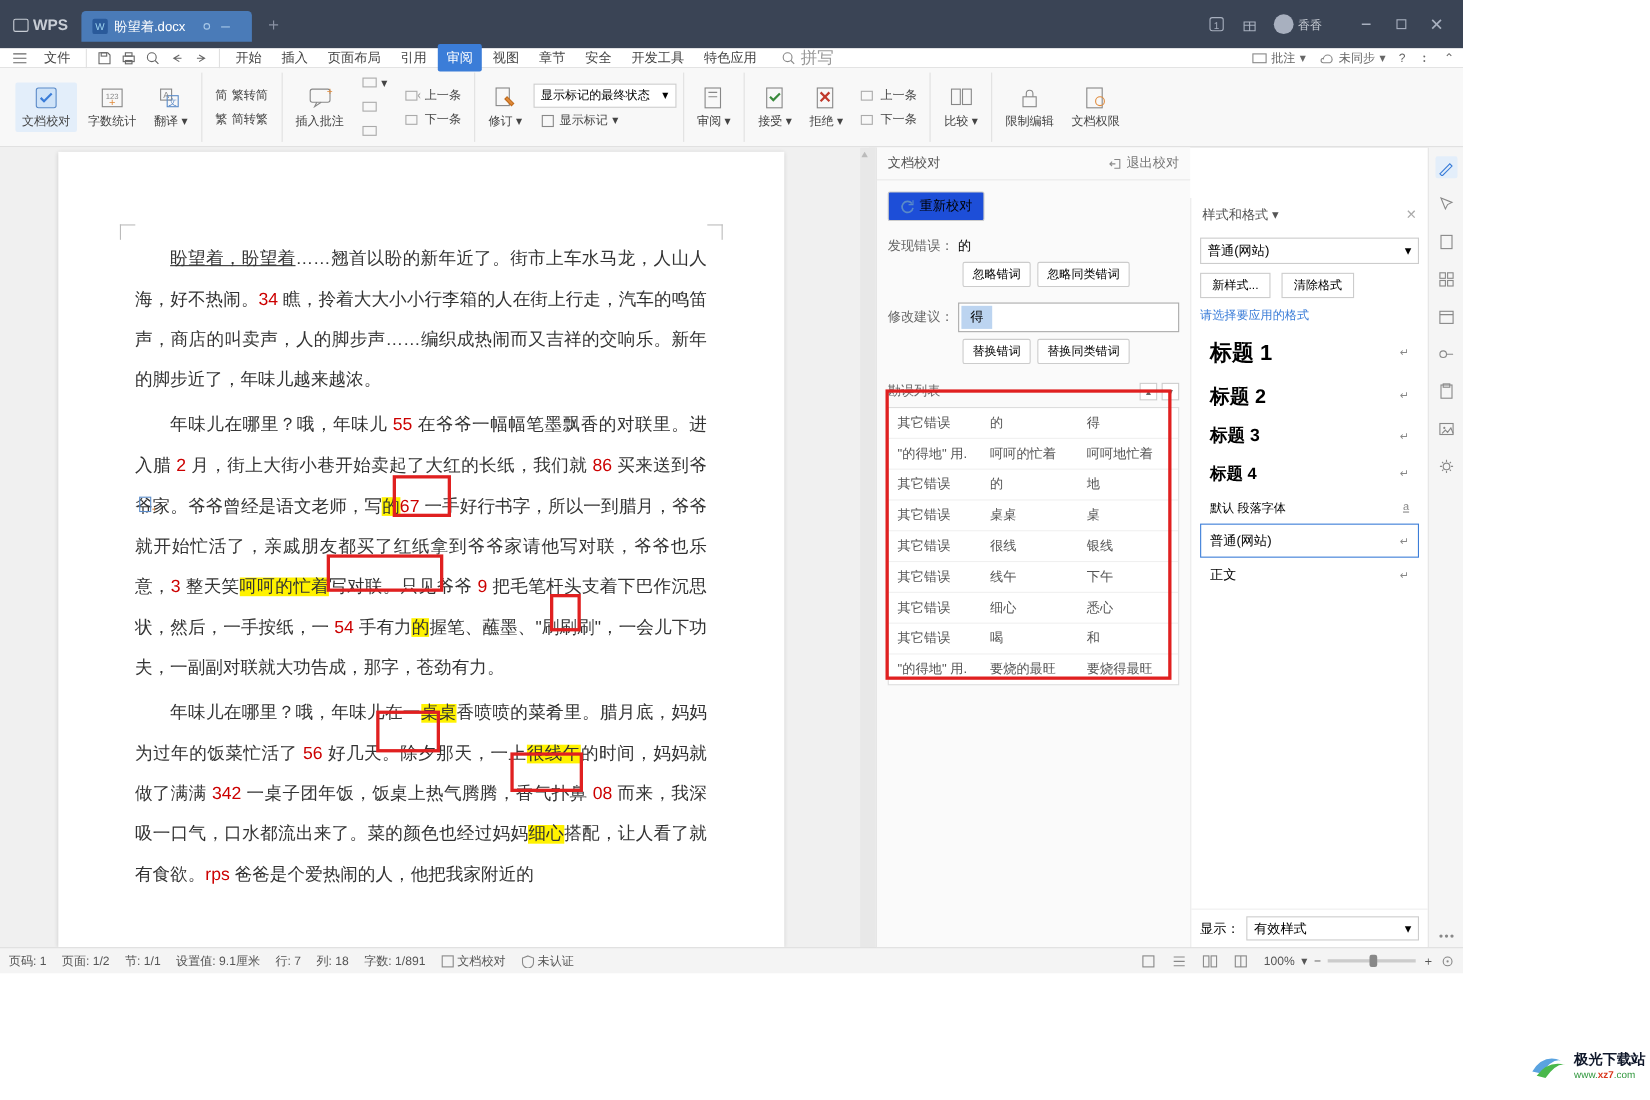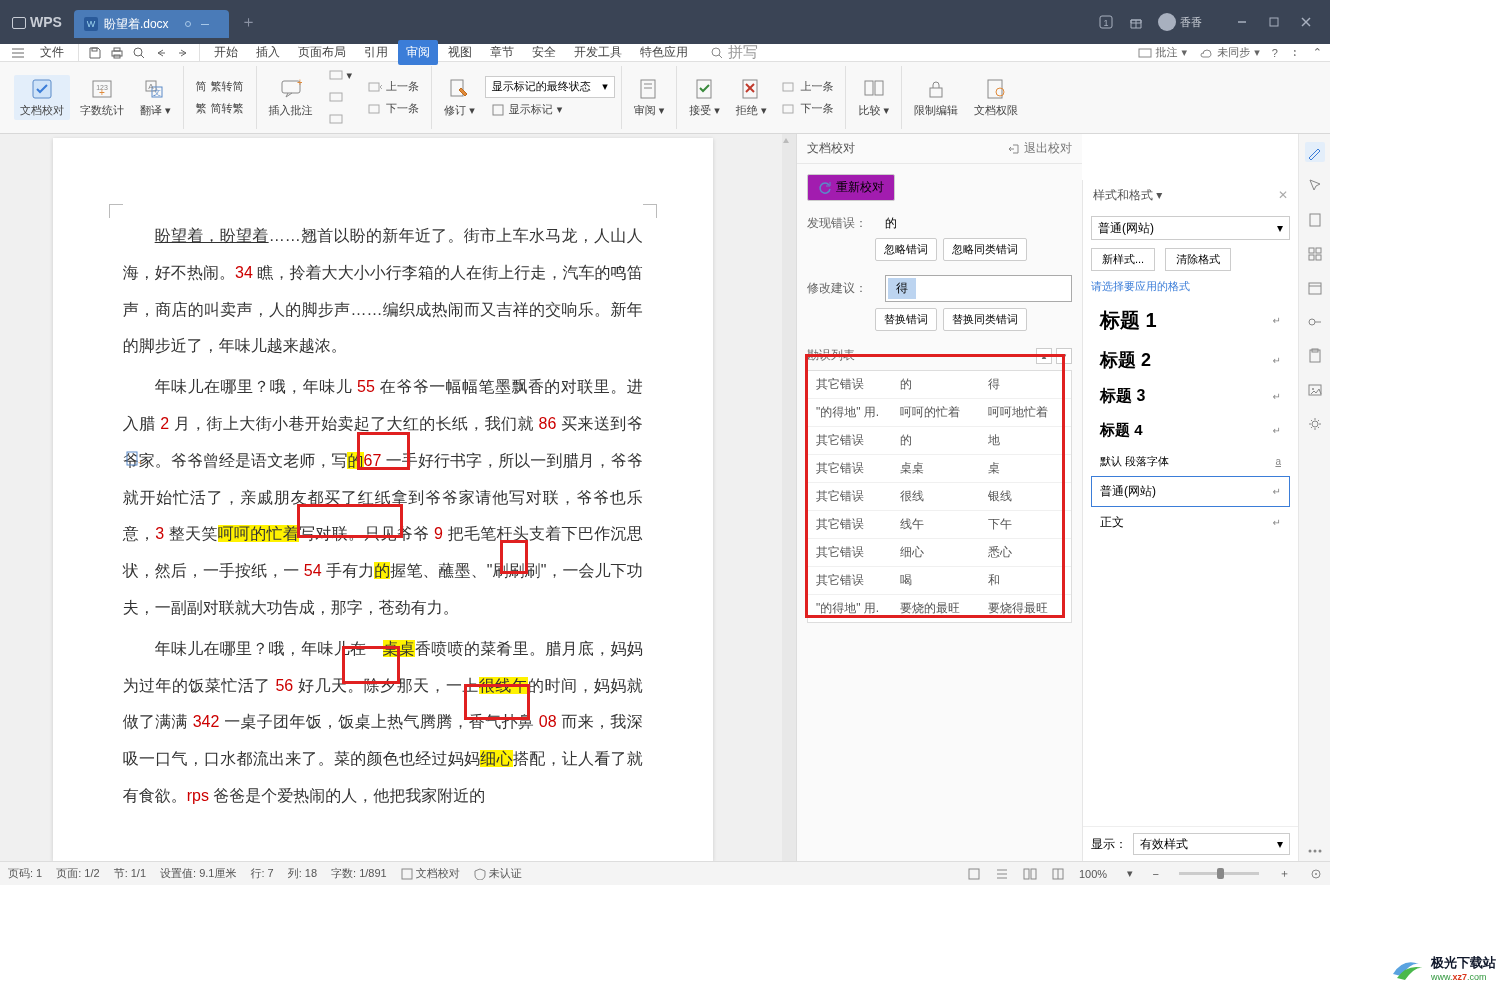--- a/index.html
+++ b/index.html
@@ -62,22 +62,22 @@
 .red-box { position: absolute; border: 3px solid #e02020; pointer-events: none; }
 
 .page-icon-left { position: absolute; left: 72px; top: 313px; width: 16px; height: 16px; }
 .vsep { width: 6px; background: #e8e8e8; cursor: col-resize; }
 
 
 .proofing { width: 286px; background: #fafafa; border-left: 1px solid #ddd; display: flex; flex-direction: column; font-size: 12px; }
 .proofing .header { height: 30px; display: flex; align-items: center; justify-content: space-between; padding: 0 10px; border-bottom: 1px solid #e8e8e8; color: #555; }
 .proofing .header .exit { display: flex; align-items: center; gap: 4px; cursor: pointer; color: #777; }
 .proofing .body { padding: 10px; }
-.proofing .reproof { display: inline-flex; align-items: center; gap: 4px; border: 1px solid #ccc; background: #a21caf; padding: 4px 10px; border-radius: 2px; cursor: pointer; }
-.proofing .row { display: flex; align-items: center; gap: 18px; margin-top: 14px; font-size: 12px; }
+.proofing .reproof { display: inline-flex; align-items: center; gap: 4px; border: 1px solid #ccc; background: #1d4ed8; padding: 4px 10px; border-radius: 2px; cursor: pointer; }
+.proofing .row { display: flex; align-items: center; gap: 4px; margin-top: 14px; font-size: 12px; }
 .proofing .row .label { color: #666; }
 .proofing .btn-s { border: 1px solid #ccc; background: #fff; padding: 3px 8px; cursor: pointer; font-size: 11px; border-radius: 2px; }
 .proofing .suggest-field { border: 1px solid #aaa; background: #fff; padding: 2px; flex: 1; }
 .proofing .suggest-field span { background: #bcd4f0; padding: 2px 8px; display: inline-block; }
 .proofing .errlist-hdr { margin-top: 16px; display: flex; align-items: center; justify-content: space-between; color: #666; }
 .proofing .errlist-hdr .ctrls { display: flex; gap: 4px; }
 .proofing .errlist-hdr .ctrls span { width: 16px; height: 16px; border: 1px solid #ccc; background: #fff; display: flex; align-items: center; justify-content: center; font-size: 9px; cursor: pointer; }
 .proofing .table { margin-top: 6px; border: 1px solid #ddd; font-size: 12px; background: #fff; }
 .proofing .table .thead, .proofing .table .tr { display: grid; grid-template-columns: 84px 88px 1fr; }
 .proofing .table .thead { background: #f5f5f5; border-bottom: 1px solid #e5e5e5; }
@@ -105,21 +105,21 @@
 .style-pane .footer { margin-top: auto; padding: 6px 8px; border-top: 1px solid #eee; display: flex; align-items: center; gap: 6px; }
 
 
 .icon-rail { width: 32px; background: #f5f5f5; border-left: 1px solid #e6e6e6; display: flex; flex-direction: column; align-items: center; padding-top: 8px; gap: 14px; }
 .icon-rail .ritem { width: 20px; height: 20px; display: flex; align-items: center; justify-content: center; cursor: pointer; color: #888; }
 .icon-rail .ritem.sel { color: #3b7dd8; background:#e3eefa; border-radius:2px; }
 
 
 .statusbar { height: 24px; background: #f4f4f4; border-top: 1px solid #ddd; display: flex; align-items: center; font-size: 11px; color: #555; padding: 0 8px; gap: 14px; }
 .statusbar .spacer { flex: 1; }
-.statusbar .zoom { display: flex; align-items: center; gap: 20px; }
+.statusbar .zoom { display: flex; align-items: center; gap: 6px; }
 
 
 .watermark { position: absolute; bottom: 18px; right: 4px; display: flex; align-items: center; gap: 4px; z-index: 20; }
 .watermark .swoosh { width: 36px; height: 28px; }
 .watermark .txt .l1 { font-size: 13px; font-weight: bold; color: #0f172a; }
 .watermark .txt .l2 { font-size: 9px; color: #30973d; }
 .watermark .txt .l2 b { color: #d9361c; }
 
 svg { display: block; }
 </style>

